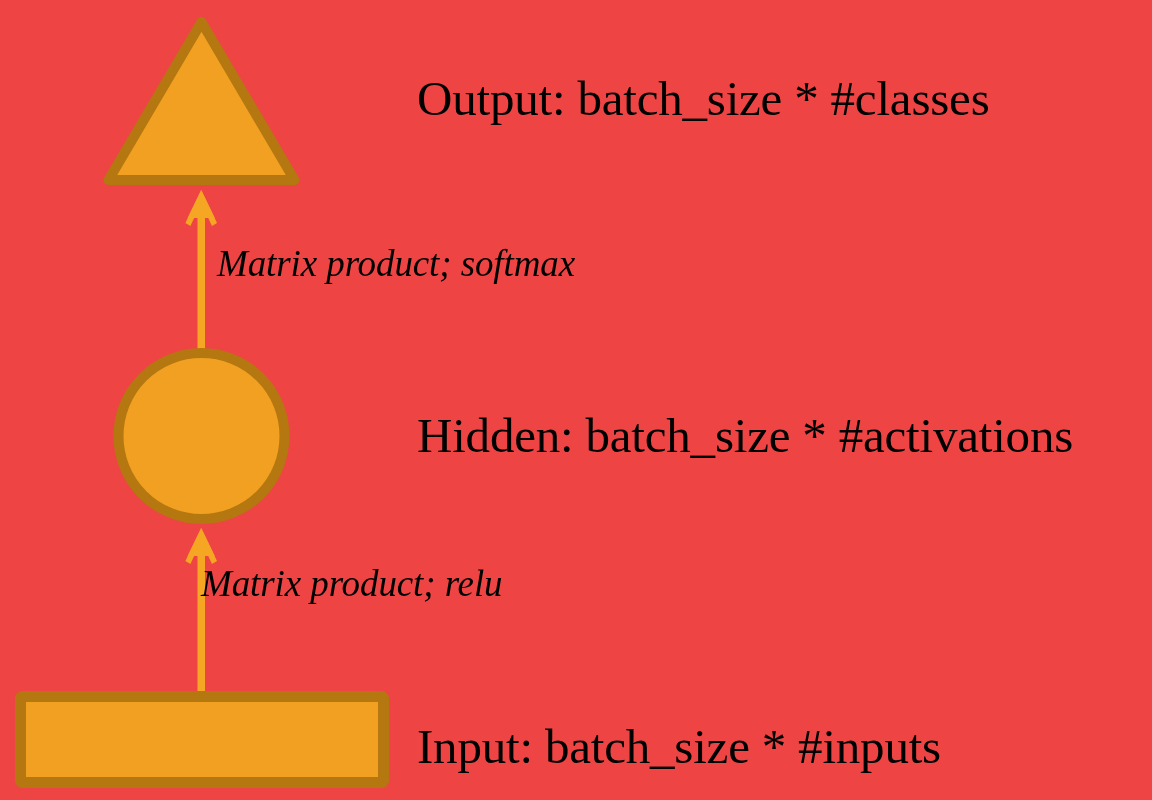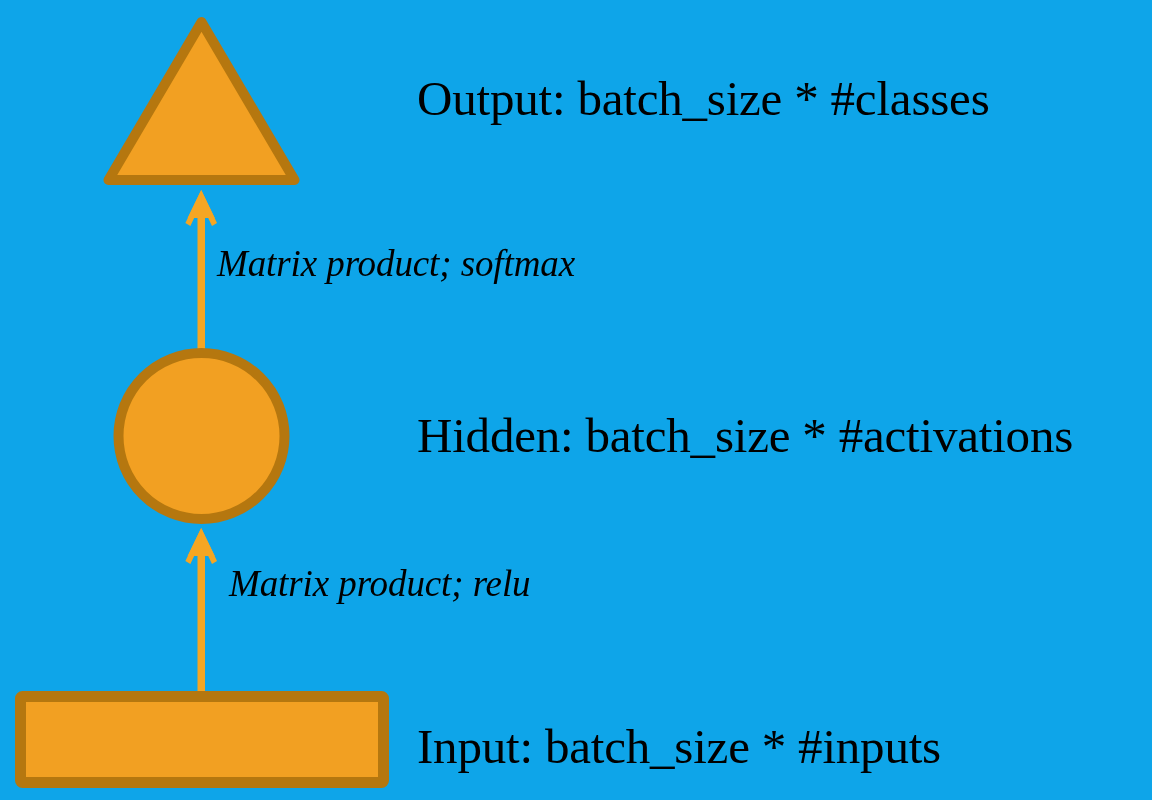--- a/index.html
+++ b/index.html
@@ -10,21 +10,21 @@
   body {
     width: 1152px;
     height: 800px;
     overflow: hidden;
     font-family: "Liberation Serif", "DejaVu Serif", serif;
   }
   #canvas {
     position: relative;
     width: 1152px;
     height: 800px;
-    background: #0ea5e9;
+    background: #ef4444;
   }
   #diagram-svg {
     position: absolute;
     left: 0;
     top: 0;
     width: 1152px;
     height: 800px;
   }
   .layer-label {
     position: absolute;
@@ -46,21 +46,21 @@
     line-height: 1;
     color: #000000;
     white-space: nowrap;
     letter-spacing: -0.1px;
     text-align: right;
   }
   #output-label { left: 417px; top: 74px; }
   #hidden-label { left: 417px; top: 411px; }
   #input-label  { left: 417px; top: 722px; }
   #edge-top-label    { left: 217px; top: 245px; }
-  #edge-bottom-label { left: 229px; top: 565px; }
+  #edge-bottom-label { left: 201px; top: 565px; }
 </style>
 </head>
 <body>
 
 <div id="canvas">
 
   <svg id="diagram-svg" viewBox="0 0 1152 800" xmlns="http://www.w3.org/2000/svg">
 
     <g>
       <rect x="197.5" y="556" width="7.5" height="136" fill="#F5A623"></rect>

